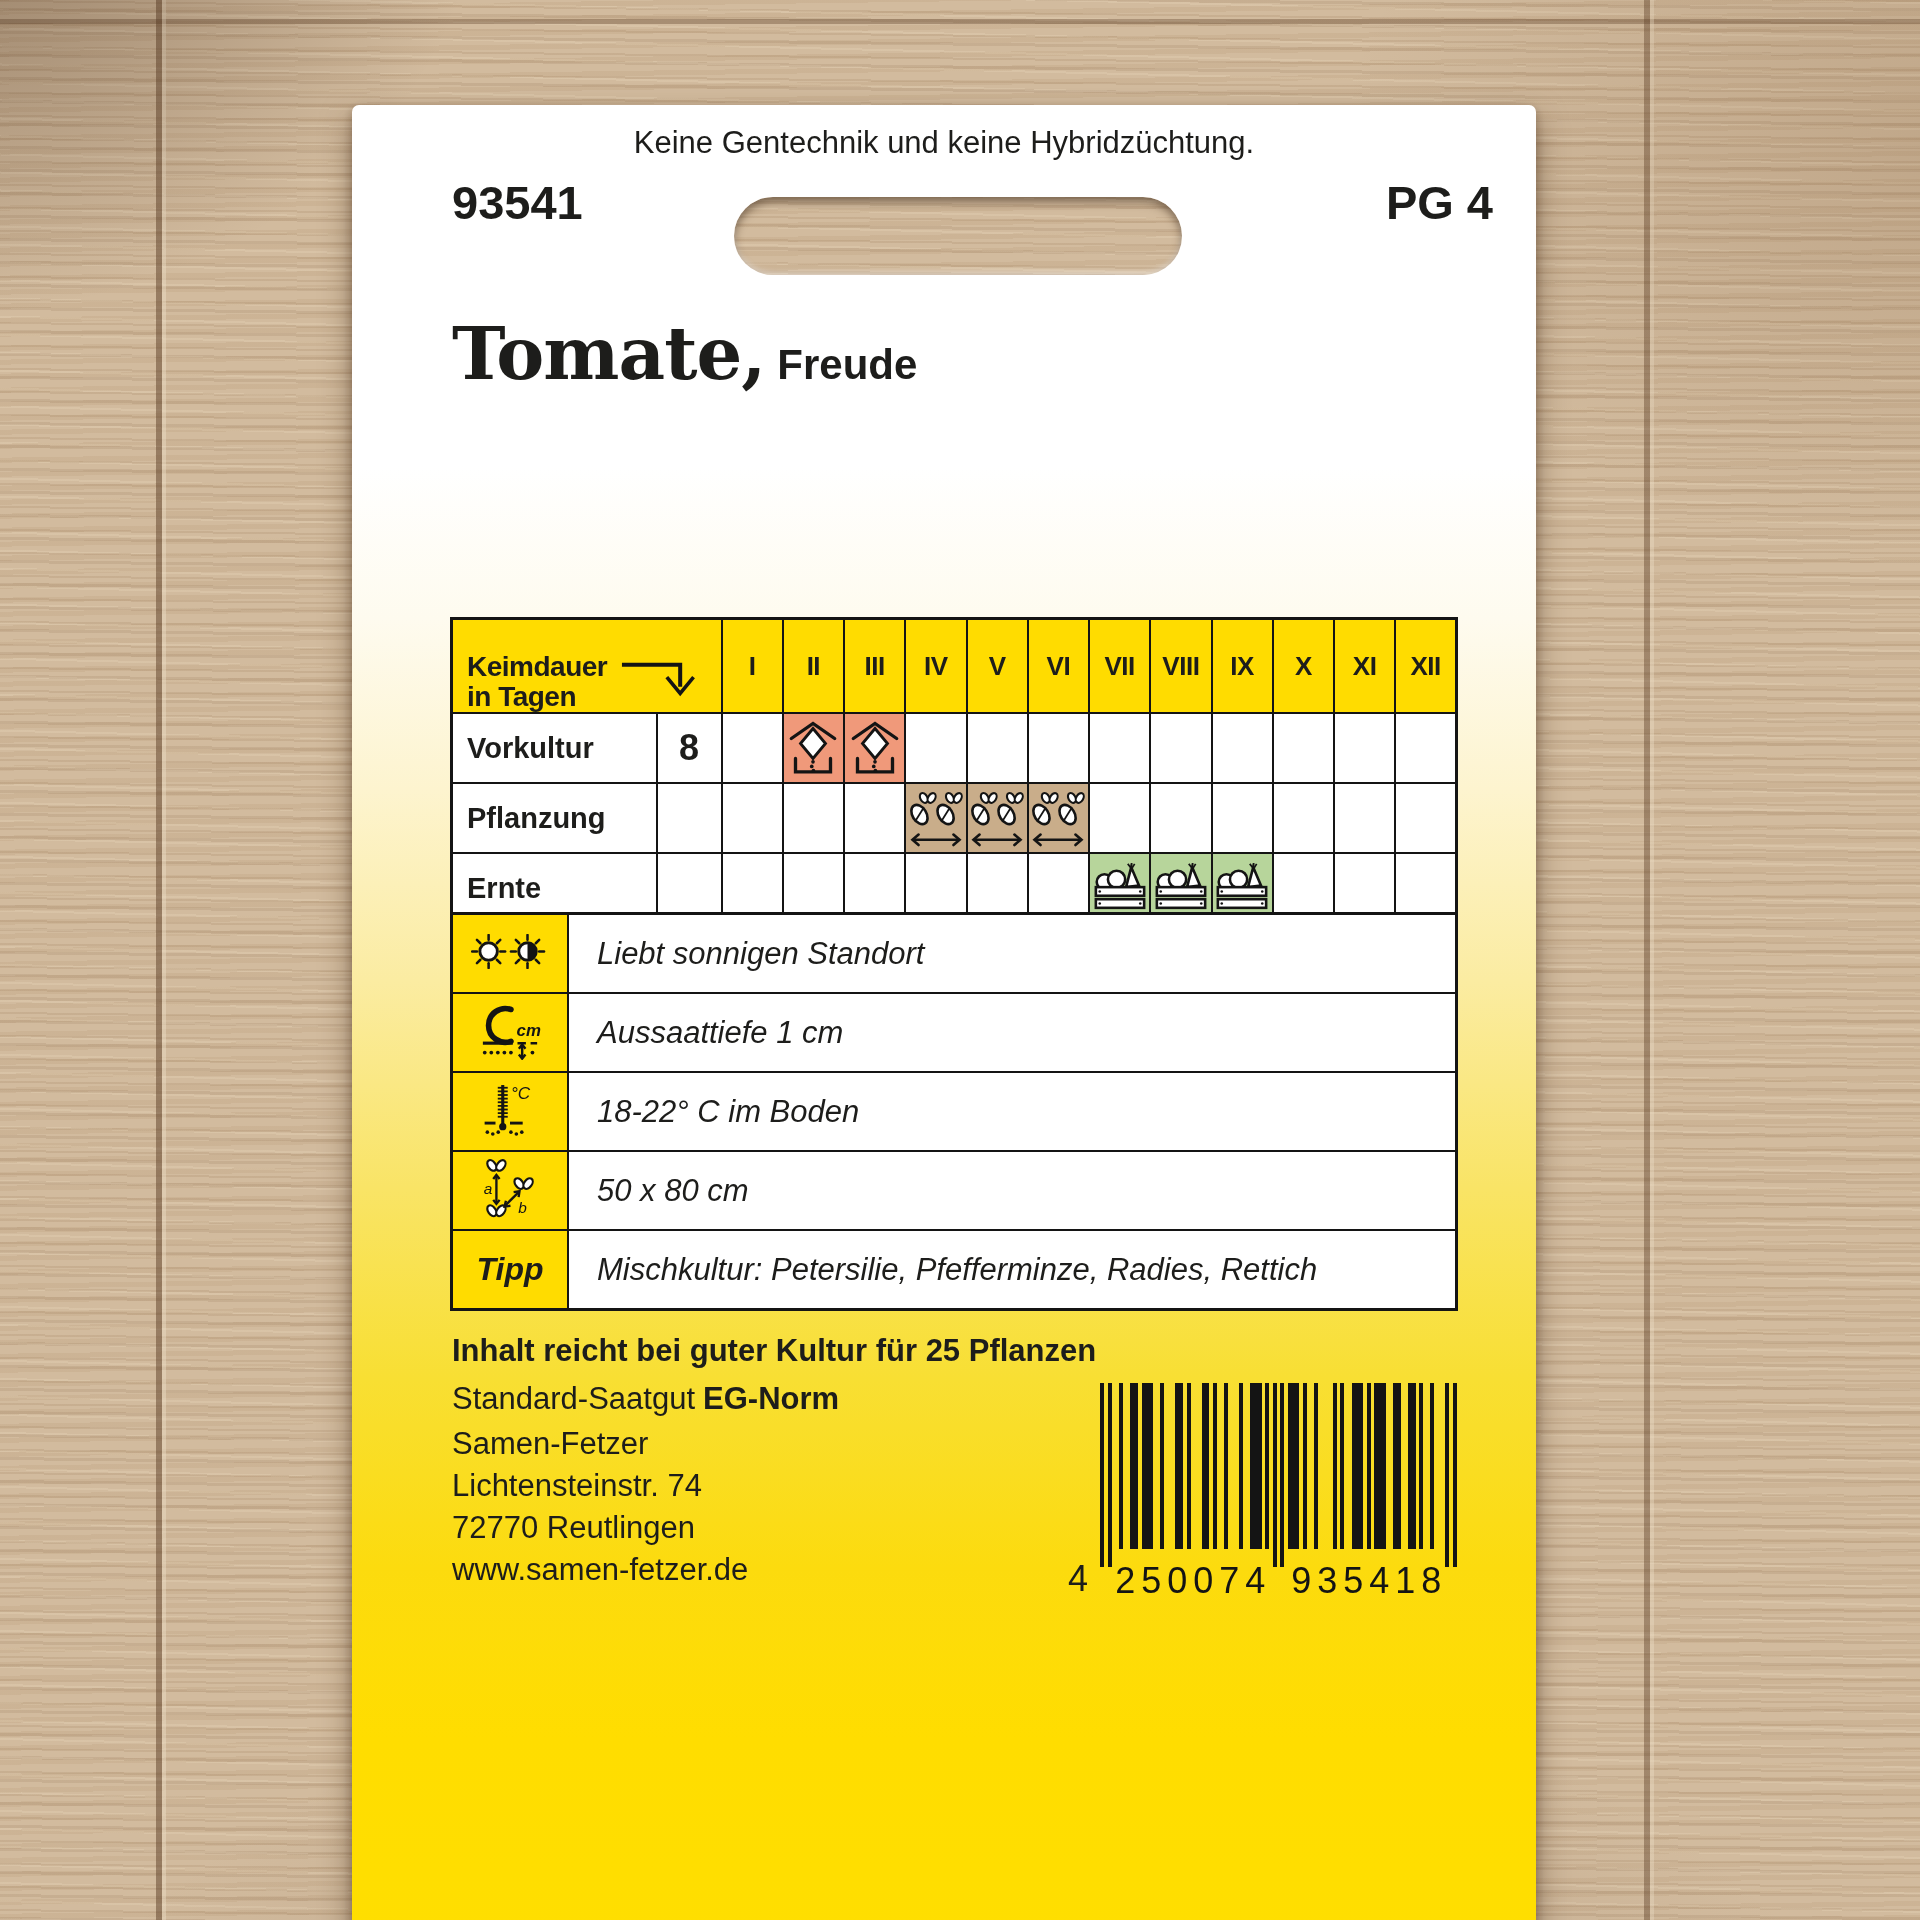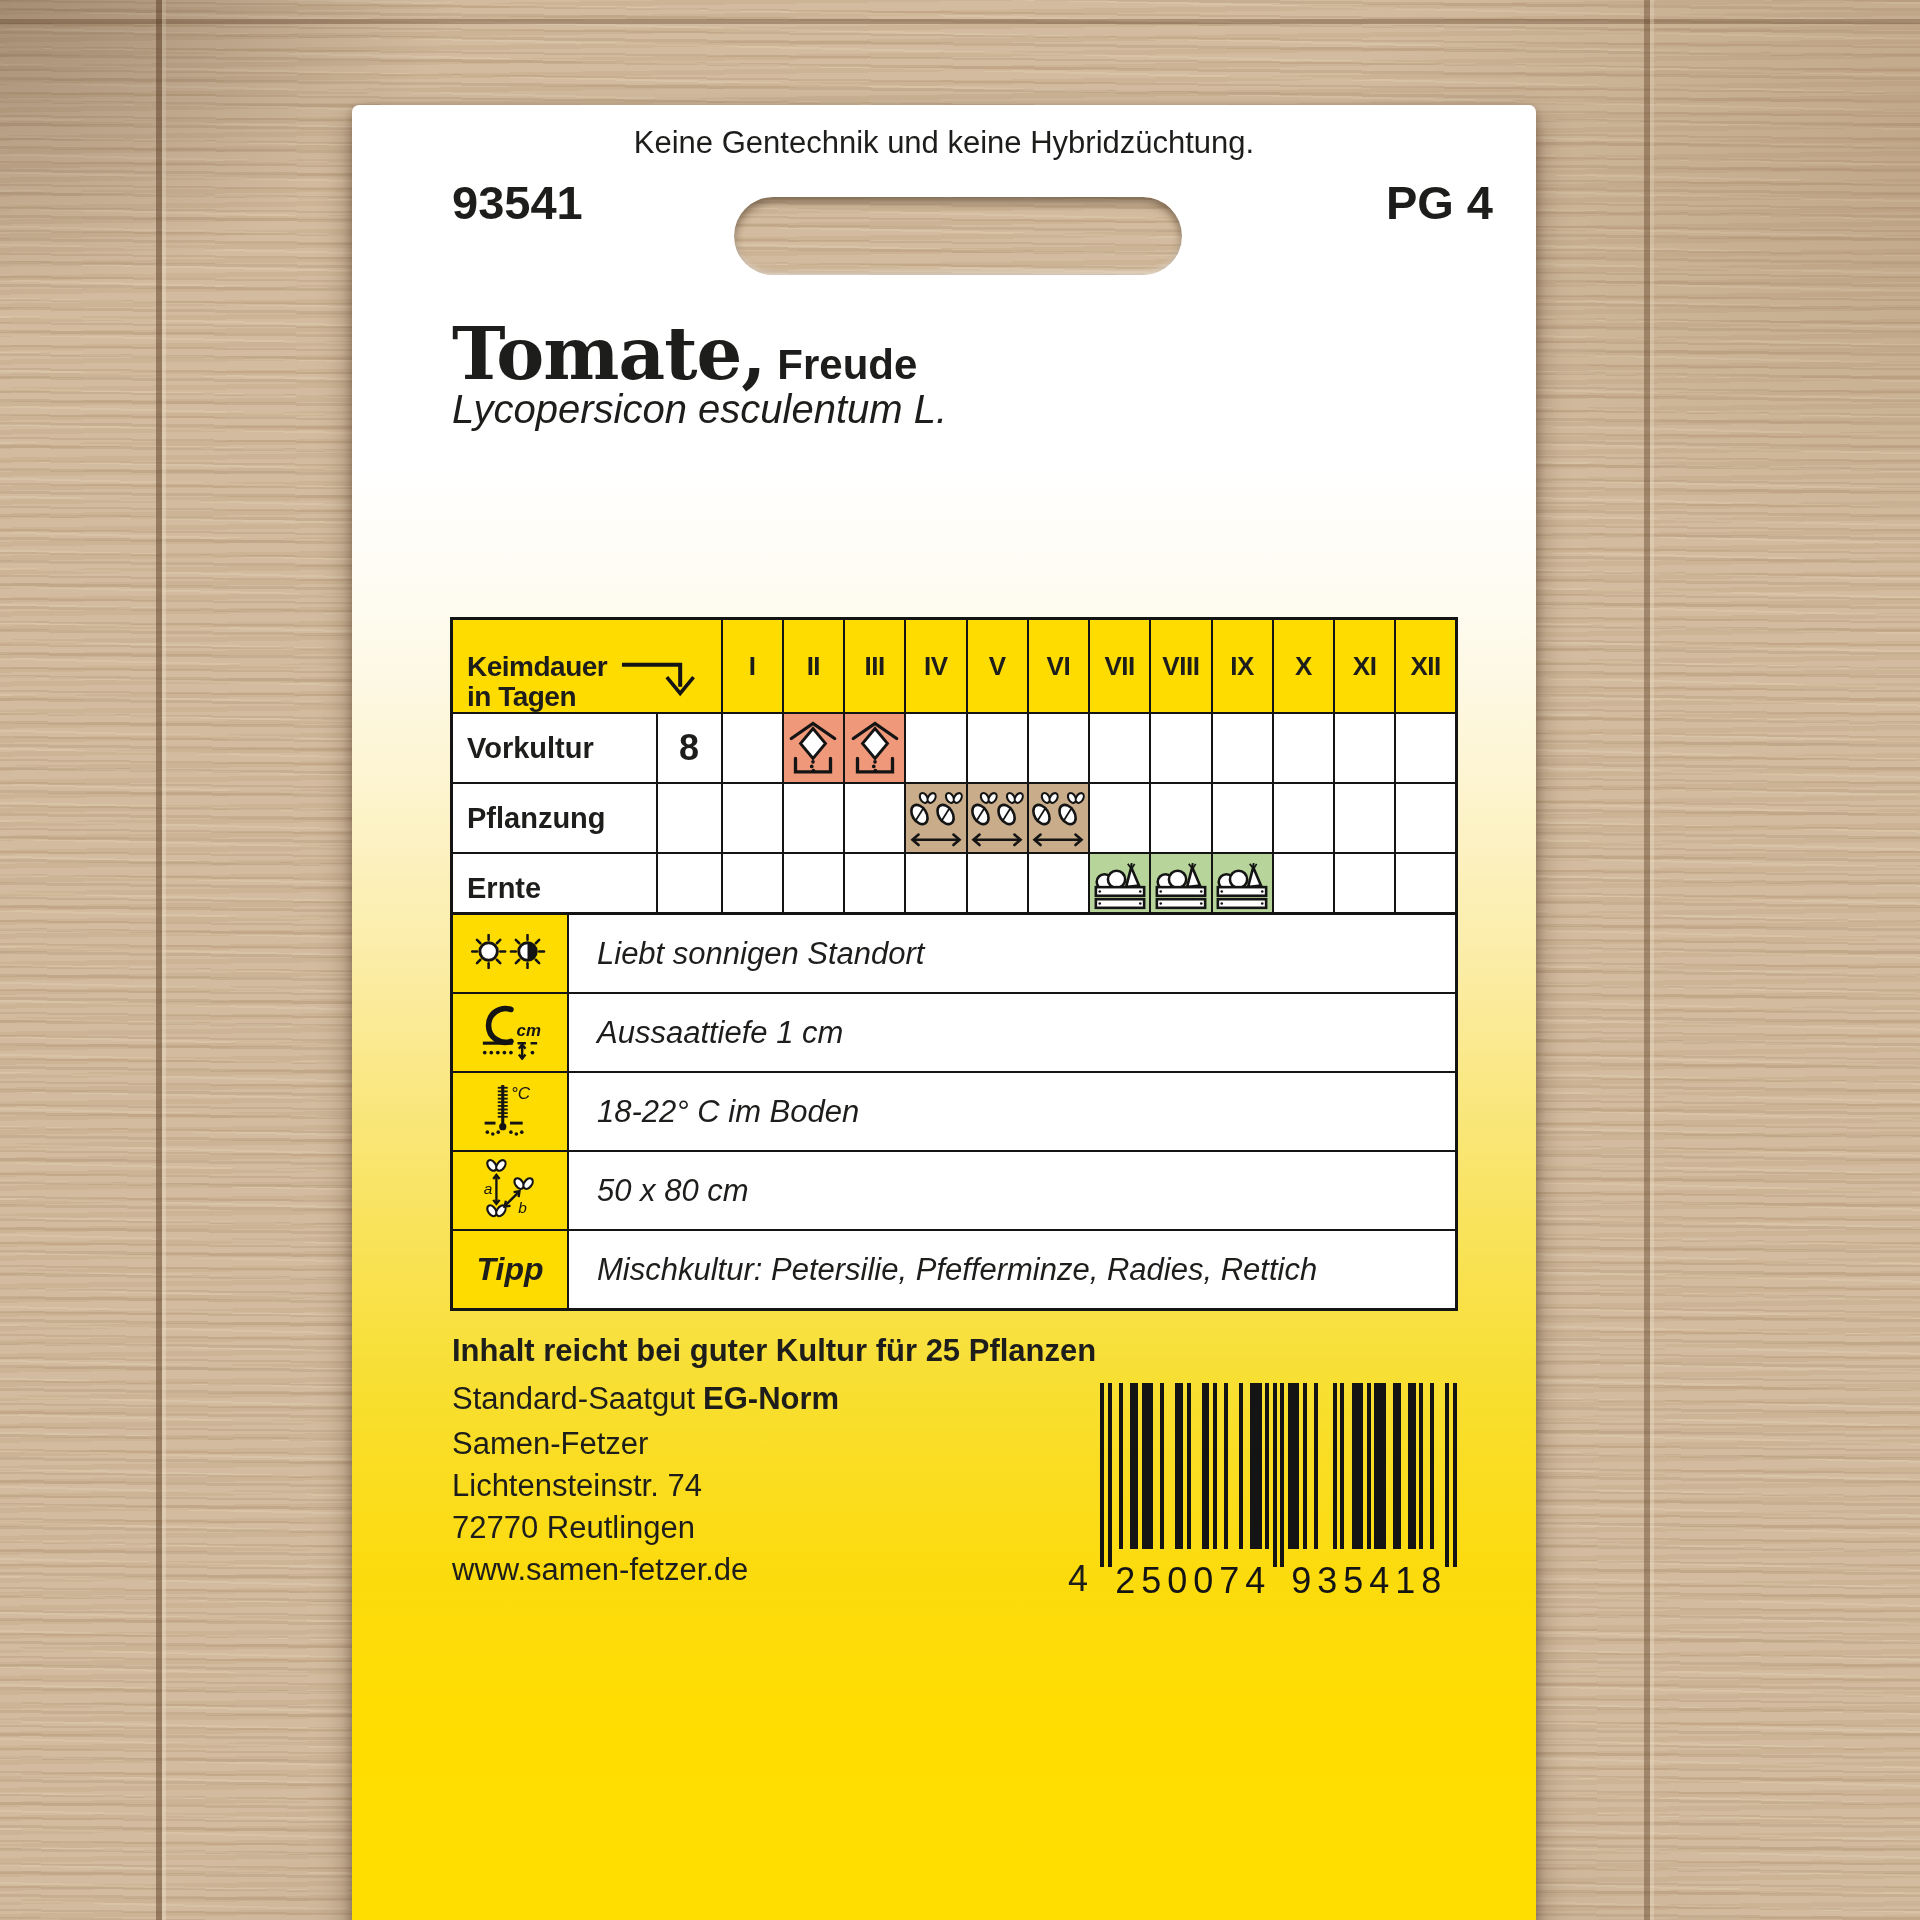--- a/index.html
+++ b/index.html
@@ -74,21 +74,20 @@
 
 <div class="packet">
   <div class="top-note">Keine Gentechnik und keine Hybridzüchtung.</div>
   <div class="art-no">93541</div>
   <div class="pg">PG 4</div>
   <div class="hang-hole wood"></div>
 
   <div class="title-line">
     <span class="title-slab">Tomate,</span><span class="title-variety">Freude</span>
   </div>
-  <div class="botanical">Lycopersicon esculentum L.</div>
 
   <table id="calendar-table">
       <colgroup>
         <col style="width:205px">
         <col style="width:65px">
         <col>
         <col>
         <col>
         <col>
         <col>

